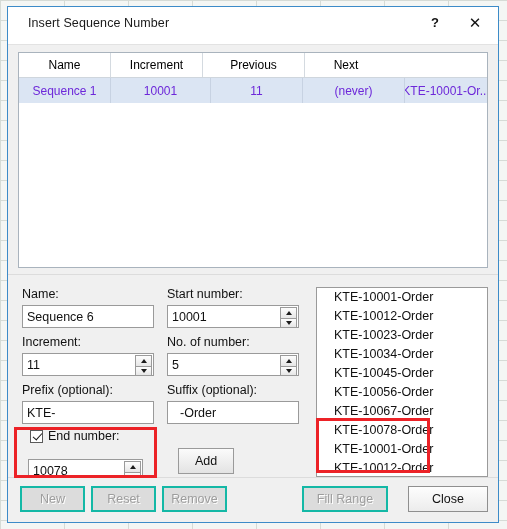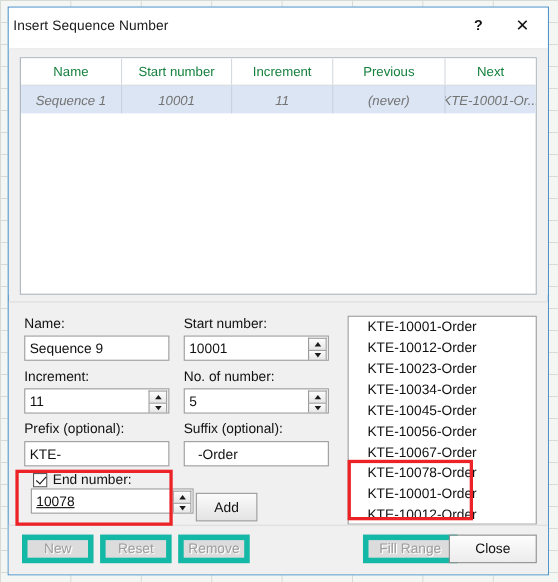--- a/index.html
+++ b/index.html
@@ -36,21 +36,21 @@
     height: 31px;
     background: #ffffff;
     display: flex;
     align-items: center;
     flex: 0 0 auto;
     position: relative;
   }
   .title-text {
     font-size: 12.5px;
     color: #1a1a1a;
-    margin-left: 4px;
+    margin-left: 20px;
     letter-spacing: .1px;
   }
   .title-btns {
     position: absolute; right: 0; top: 0; height: 31px;
     display: flex; align-items: center;
   }
   .tbtn {
     width: 40px; height: 31px;
     display: flex; align-items: center; justify-content: center;
     font-size: 13px; color: #111;
@@ -81,41 +81,40 @@
     font-size: 12px;
   }
   .grid-head {
     display: flex;
     height: 24px;
     background: #ffffff;
     border-bottom: 1px solid #cfd6dd;
   }
   .grid-head .cell {
     display: flex; align-items: center; justify-content: center;
-    color: #15803d;
+    color: #000000;
     border-right: 1px solid #d4dae0;
     box-sizing: border-box;
     height: 100%;
   }
   .grid-head .cell:last-child { border-right: none; }
 
   .grid-row {
     display: flex;
     height: 25px;
     background: #dbe5f3;
   }
   .grid-row .cell {
     display: flex; align-items: center; justify-content: center;
-    color: #737373;
+    color: #6d28d9;
     border-right: 1px solid #c7d2e2;
     box-sizing: border-box;
     height: 100%;
     overflow: hidden;
     white-space: nowrap;
-    font-style: italic;
   }
   .grid-row .cell:last-child { border-right: none; }
 
   .c0 { width: 92px; }
   .c1 { width: 100px; }
   .c2 { width: 92px; }
   .c3 { width: 102px; }
   .c4 { width: 82px; }
 
   
@@ -209,21 +208,21 @@
     border: 1px solid #9a9a9a;
     box-sizing: border-box;
     font-size: 12.5px;
     color: #111111;
     display: flex; align-items: center; justify-content: center;
     height: 26px;
     cursor: default;
   }
   .btn.disabled {
     background: #dcdcdc;
-    border: 5px solid #14b8a6;
+    border: 2px solid #14b8a6;
     color: #9d9d9d;
     text-shadow: 1px 1px 0 #ffffff;
   }
   .btn.default {
     background: linear-gradient(#fdfdfd, #ececec);
     border: 1px solid #8f8f8f;
   }
 
   
   .preview {
@@ -273,39 +272,38 @@
       <div class="tbtn help">?</div>
       <div class="tbtn close">✕</div>
     </div>
   </div>
   <div class="titlebar-underline"></div>
 
   <div class="table-area">
     <div class="grid">
       <div class="grid-head">
         <div class="cell c0">Name</div>
-        <div class="cell c1">Start number</div>
         <div class="cell c2">Increment</div>
         <div class="cell c3">Previous</div>
         <div class="cell c4">Next</div>
       </div>
       <div class="grid-row">
         <div class="cell c0">Sequence 1</div>
         <div class="cell c1">10001</div>
         <div class="cell c2">11</div>
         <div class="cell c3">(never)</div>
         <div class="cell c4">KTE-10001-Or...</div>
       </div>
     </div>
   </div>
 
   <div class="form-panel">
 
     <div class="lbl" style="left:14px; top:12px;">Name:</div>
-    <div class="txt" style="left:14px; top:30px; width:132px;">Sequence 9</div>
+    <div class="txt" style="left:14px; top:30px; width:132px;">Sequence 6</div>
 
     <div class="lbl" style="left:14px; top:60px;">Increment:</div>
     <div class="txt" style="left:14px; top:78px; width:132px;">
       <span>11</span>
       <div class="spin">
         <div>
             <span class="arrow-up"></span>
           </div>
         <div>
             <span class="arrow-down"></span>
@@ -313,21 +311,21 @@
       </div>
     </div>
 
     <div class="lbl" style="left:14px; top:108px;">Prefix (optional):</div>
     <div class="txt" style="left:14px; top:126px; width:132px;">KTE-</div>
 
     <div class="chk-wrap" style="left:22px; top:154px;">
       <span class="chk-box"></span>
       <span>End number:</span>
     </div>
-    <div class="txt" style="left:20px; top:169px; width:148px;text-decoration:underline;">
+    <div class="txt" style="left:20px; top:184px; width:115px;text-decoration:underline;">
       <span>10078</span>
       <div class="spin">
         <div>
             <span class="arrow-up"></span>
           </div>
         <div>
             <span class="arrow-down"></span>
           </div>
       </div>
     </div>
@@ -373,21 +371,21 @@
       <div class="preview-item">KTE-10067-Order</div>
       <div class="preview-item">KTE-10078-Order</div>
       <div class="preview-item">KTE-10001-Order</div>
       <div class="preview-item">KTE-10012-Order</div>
     </div>
 
     <div class="bottom-bar">
       <div class="btn disabled" style="left:12px; top:8px; width:65px;">New</div>
       <div class="btn disabled" style="left:83px; top:8px; width:65px;">Reset</div>
       <div class="btn disabled" style="left:154px; top:8px; width:65px;">Remove</div>
-      <div class="btn disabled" style="left:294px; top:8px; width:86px;margin-left:28px;">Fill Range</div>
+      <div class="btn disabled" style="left:294px; top:8px; width:86px;">Fill Range</div>
       <div class="btn default" style="left:400px; top:8px; width:80px;">Close</div>
     </div>
 
   </div>
 </div>
 
 <div class="annot" style="left:14px; top:427px; width:143px; height:51px;"></div>
 <div class="annot" style="left:316px; top:418px; width:114px; height:55px;"></div>
 
 </body></html>

